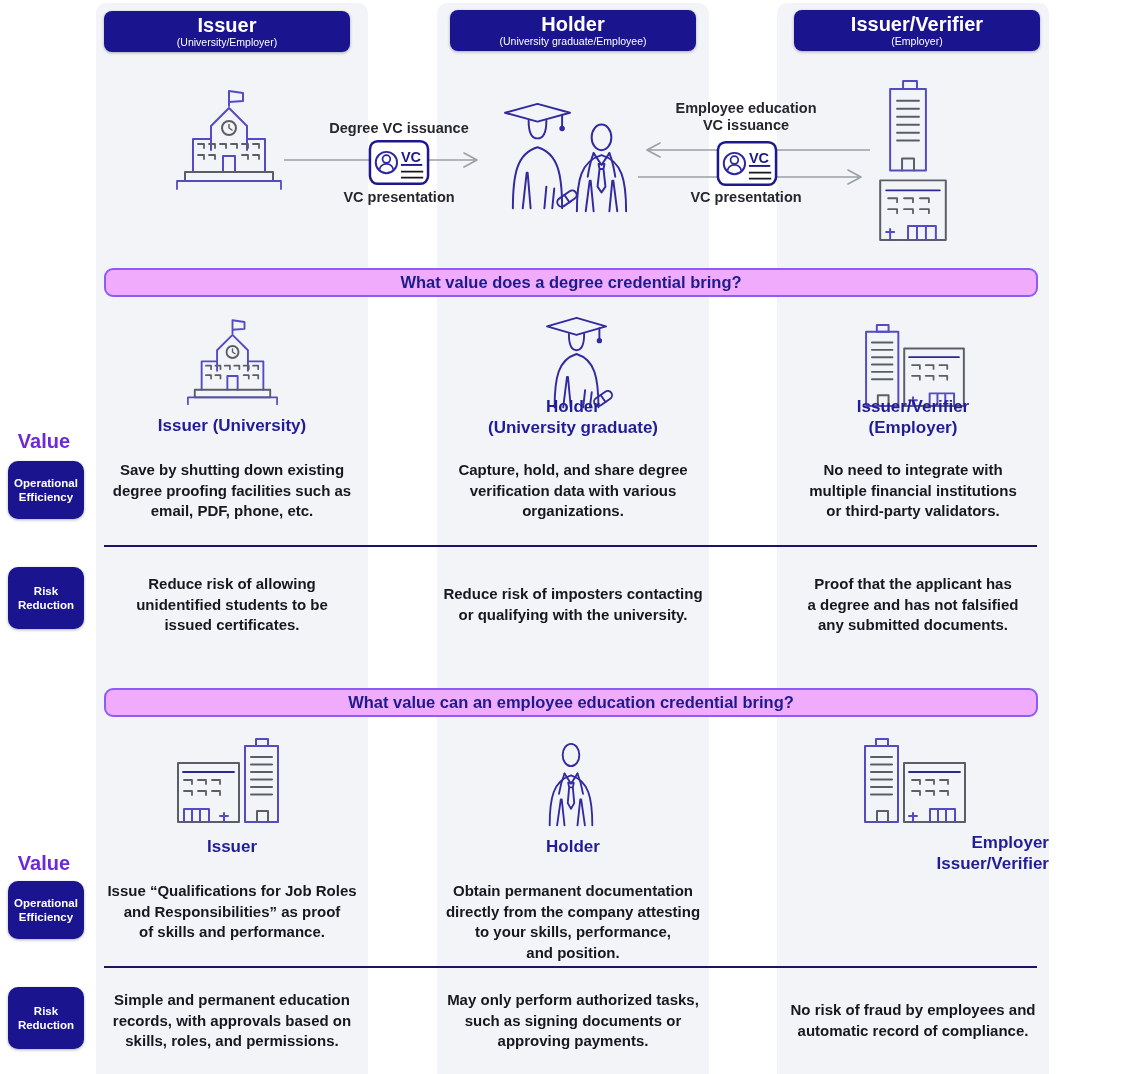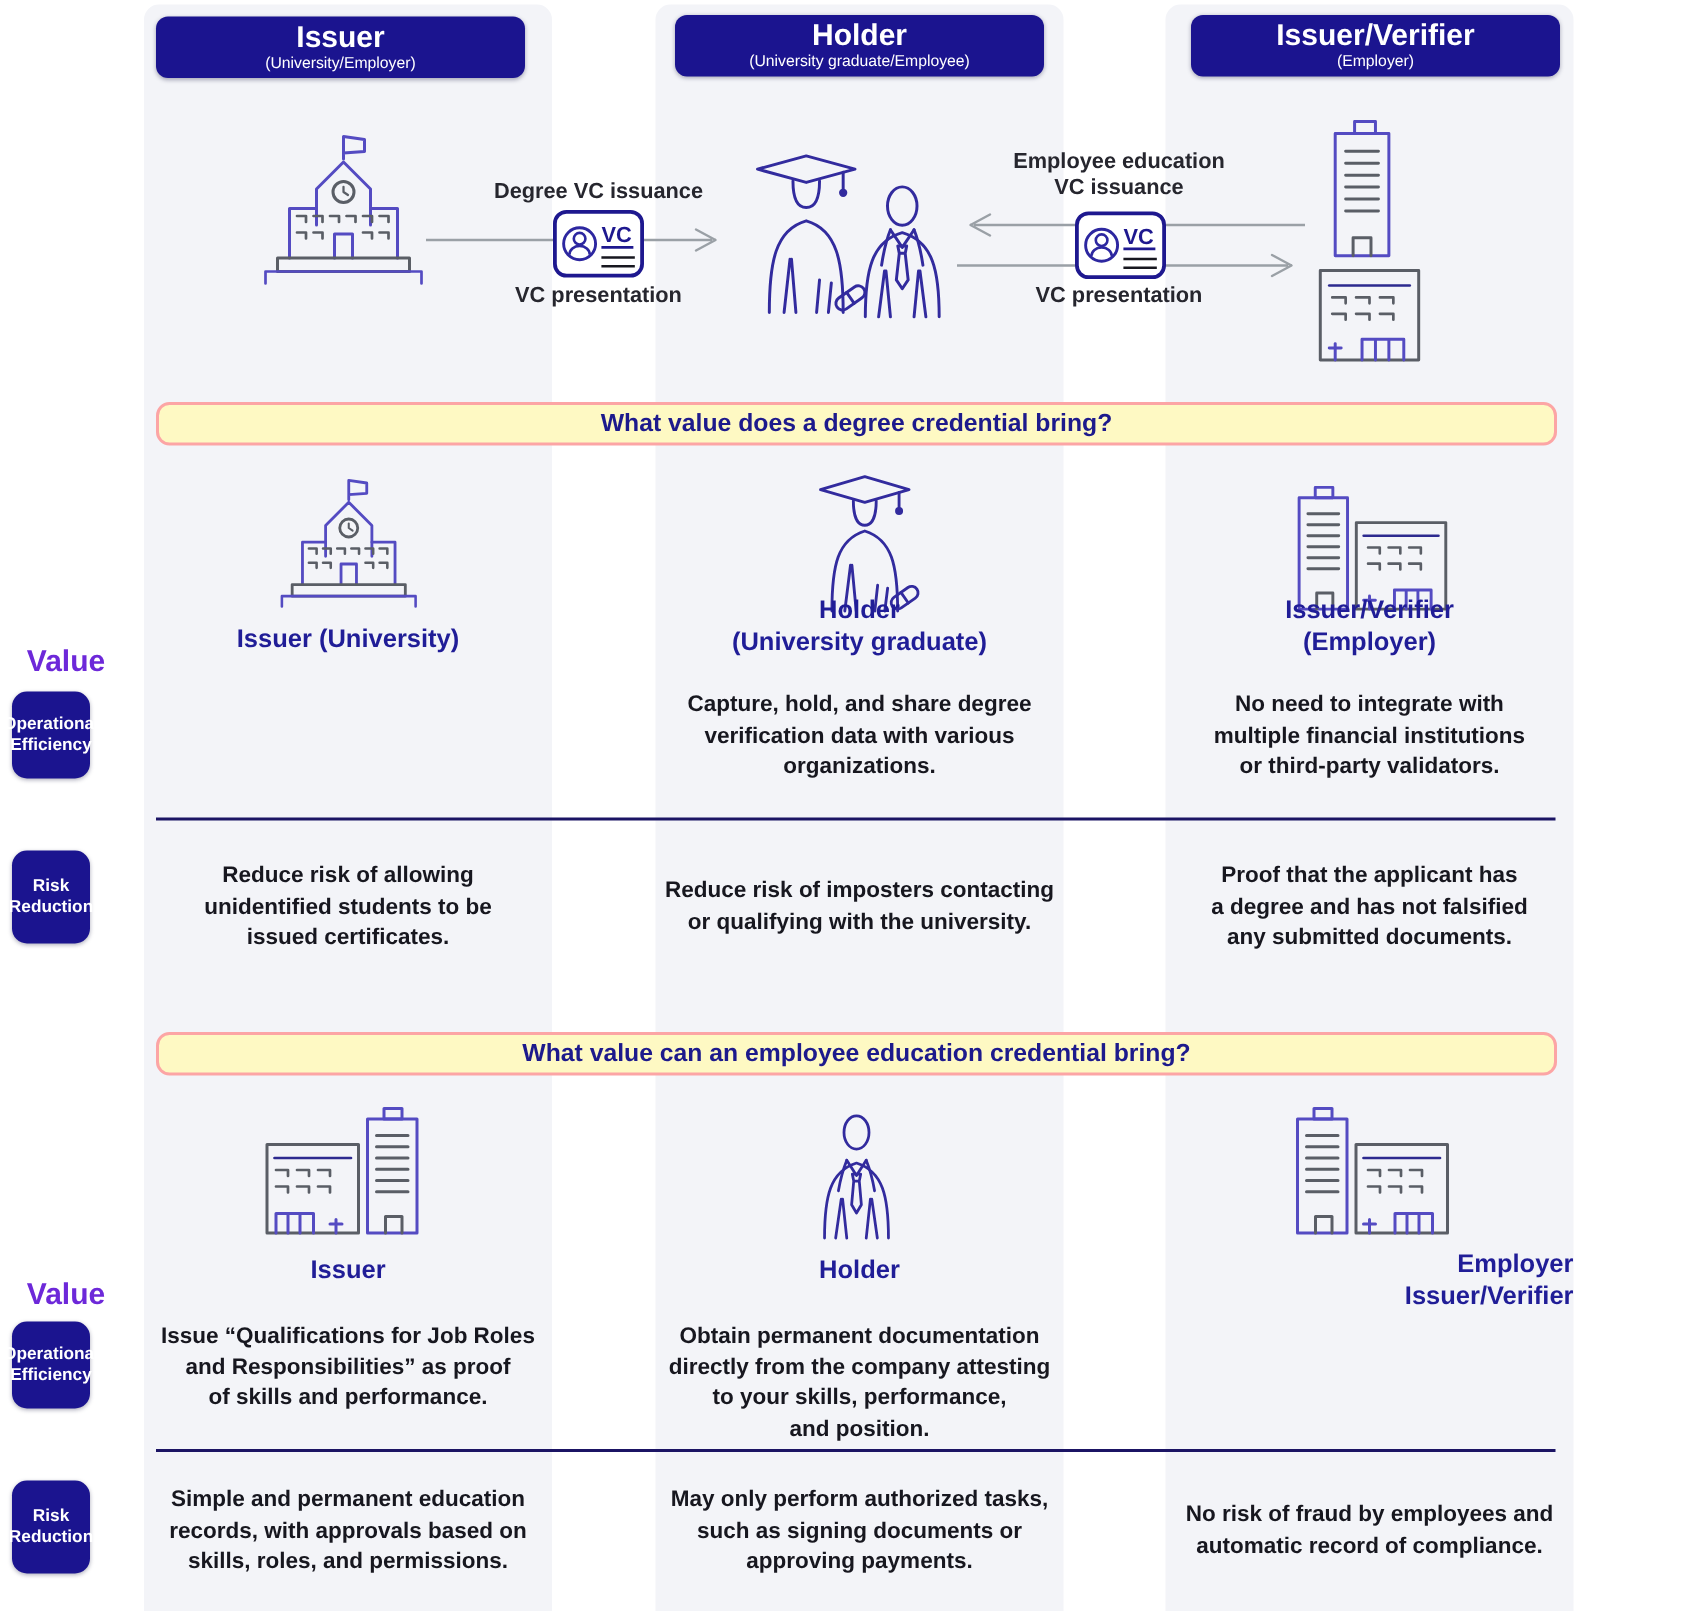--- a/index.html
+++ b/index.html
@@ -7,33 +7,33 @@
     position:relative; width:1134px; height:1074px; background:#ffffff;
     font-family:"Liberation Sans", sans-serif; overflow:hidden;padding-left:40px;
     -webkit-font-smoothing:antialiased;
   }
   .panel { position:absolute; top:3px; height:1071px; width:272px;
     background:#f3f4f8; border-radius:10px 10px 0 0; }
   .hdr { position:absolute; height:41px; background:#1b148f; border-radius:8px;
     color:#fff; text-align:center; box-shadow:0 1px 3px rgba(20,20,60,.35); }
   .hdr .t { font-size:20px; font-weight:bold; line-height:22px; padding-top:3px; }
   .hdr .s { font-size:10.5px; font-weight:normal; line-height:12px; }
-  .banner { position:absolute; left:104px; width:930px; height:25px; background:#fef9c3;
-    border:2px solid #fca5a5; border-radius:9px; color:#1d1a8c; font-weight:bold;
+  .banner { position:absolute; left:104px; width:930px; height:25px; background:#f0abfc;
+    border:2px solid #8b5cf6; border-radius:9px; color:#1d1a8c; font-weight:bold;
     font-size:16.5px; text-align:center; line-height:25px; }
   .colheading { position:absolute; width:272px; text-align:center; color:#201d97;
     font-weight:bold; font-size:17px; line-height:21px; white-space:pre-line; }
   .bodytxt { position:absolute; width:300px; text-align:center; color:#17171f;
     font-weight:bold; font-size:15px; line-height:20.5px; white-space:pre-line; }
   .divider { position:absolute; left:104px; width:933px; height:2px; background:#1b1464; }
   .flowlbl { position:absolute; text-align:center; color:#26262e; font-weight:bold;
     font-size:14.5px; line-height:17px; white-space:pre-line; }
   .valuelbl { position:absolute; left:0; width:88px; text-align:center; color:#6d28d9;
     font-weight:bold; font-size:20px; }
-  .sidebadge { position:absolute; left:8px; width:52px; background:#1b148f;
+  .sidebadge { position:absolute; left:8px; width:76px; background:#1b148f;
     border-radius:10px; color:#fff; font-weight:bold; font-size:11.5px; line-height:14px;
     text-align:center; display:flex; align-items:center; justify-content:center;
     white-space:pre-line; box-shadow:0 1px 3px rgba(20,20,60,.35); }
   svg { display:block; }
   .icon-stroke { fill:none; stroke-linecap:round; stroke-linejoin:round; }
 </style>
 </head>
 <body>
 
 <div class="canvas">
@@ -185,20 +185,23 @@
       <path d="M74,86 V73 H99 V86 M82,73 V86 M90,73 V86" stroke="#544bc2" stroke-width="2"></path>
     </g>
   </svg>
 
   <div class="colheading" style="left:96px; top:415px;">Issuer (University)</div>
   <div class="colheading" style="left:437px; top:396px;">Holder
 (University graduate)</div>
   <div class="colheading" style="left:777px; top:396px;">Issuer/Verifier
 (Employer)</div>
 
+  <div class="bodytxt" style="left:82px; top:460px;">Save by shutting down existing
+degree proofing facilities such as
+email, PDF, phone, etc.</div>
   <div class="bodytxt" style="left:423px; top:460px;">Capture, hold, and share degree
 verification data with various
 organizations.</div>
   <div class="bodytxt" style="left:763px; top:460px;">No need to integrate with
 multiple financial institutions
 or third-party validators.</div>
 
   <div class="divider" style="top:545px;"></div>
 
   <div class="bodytxt" style="left:82px; top:574px;">Reduce risk of allowing

